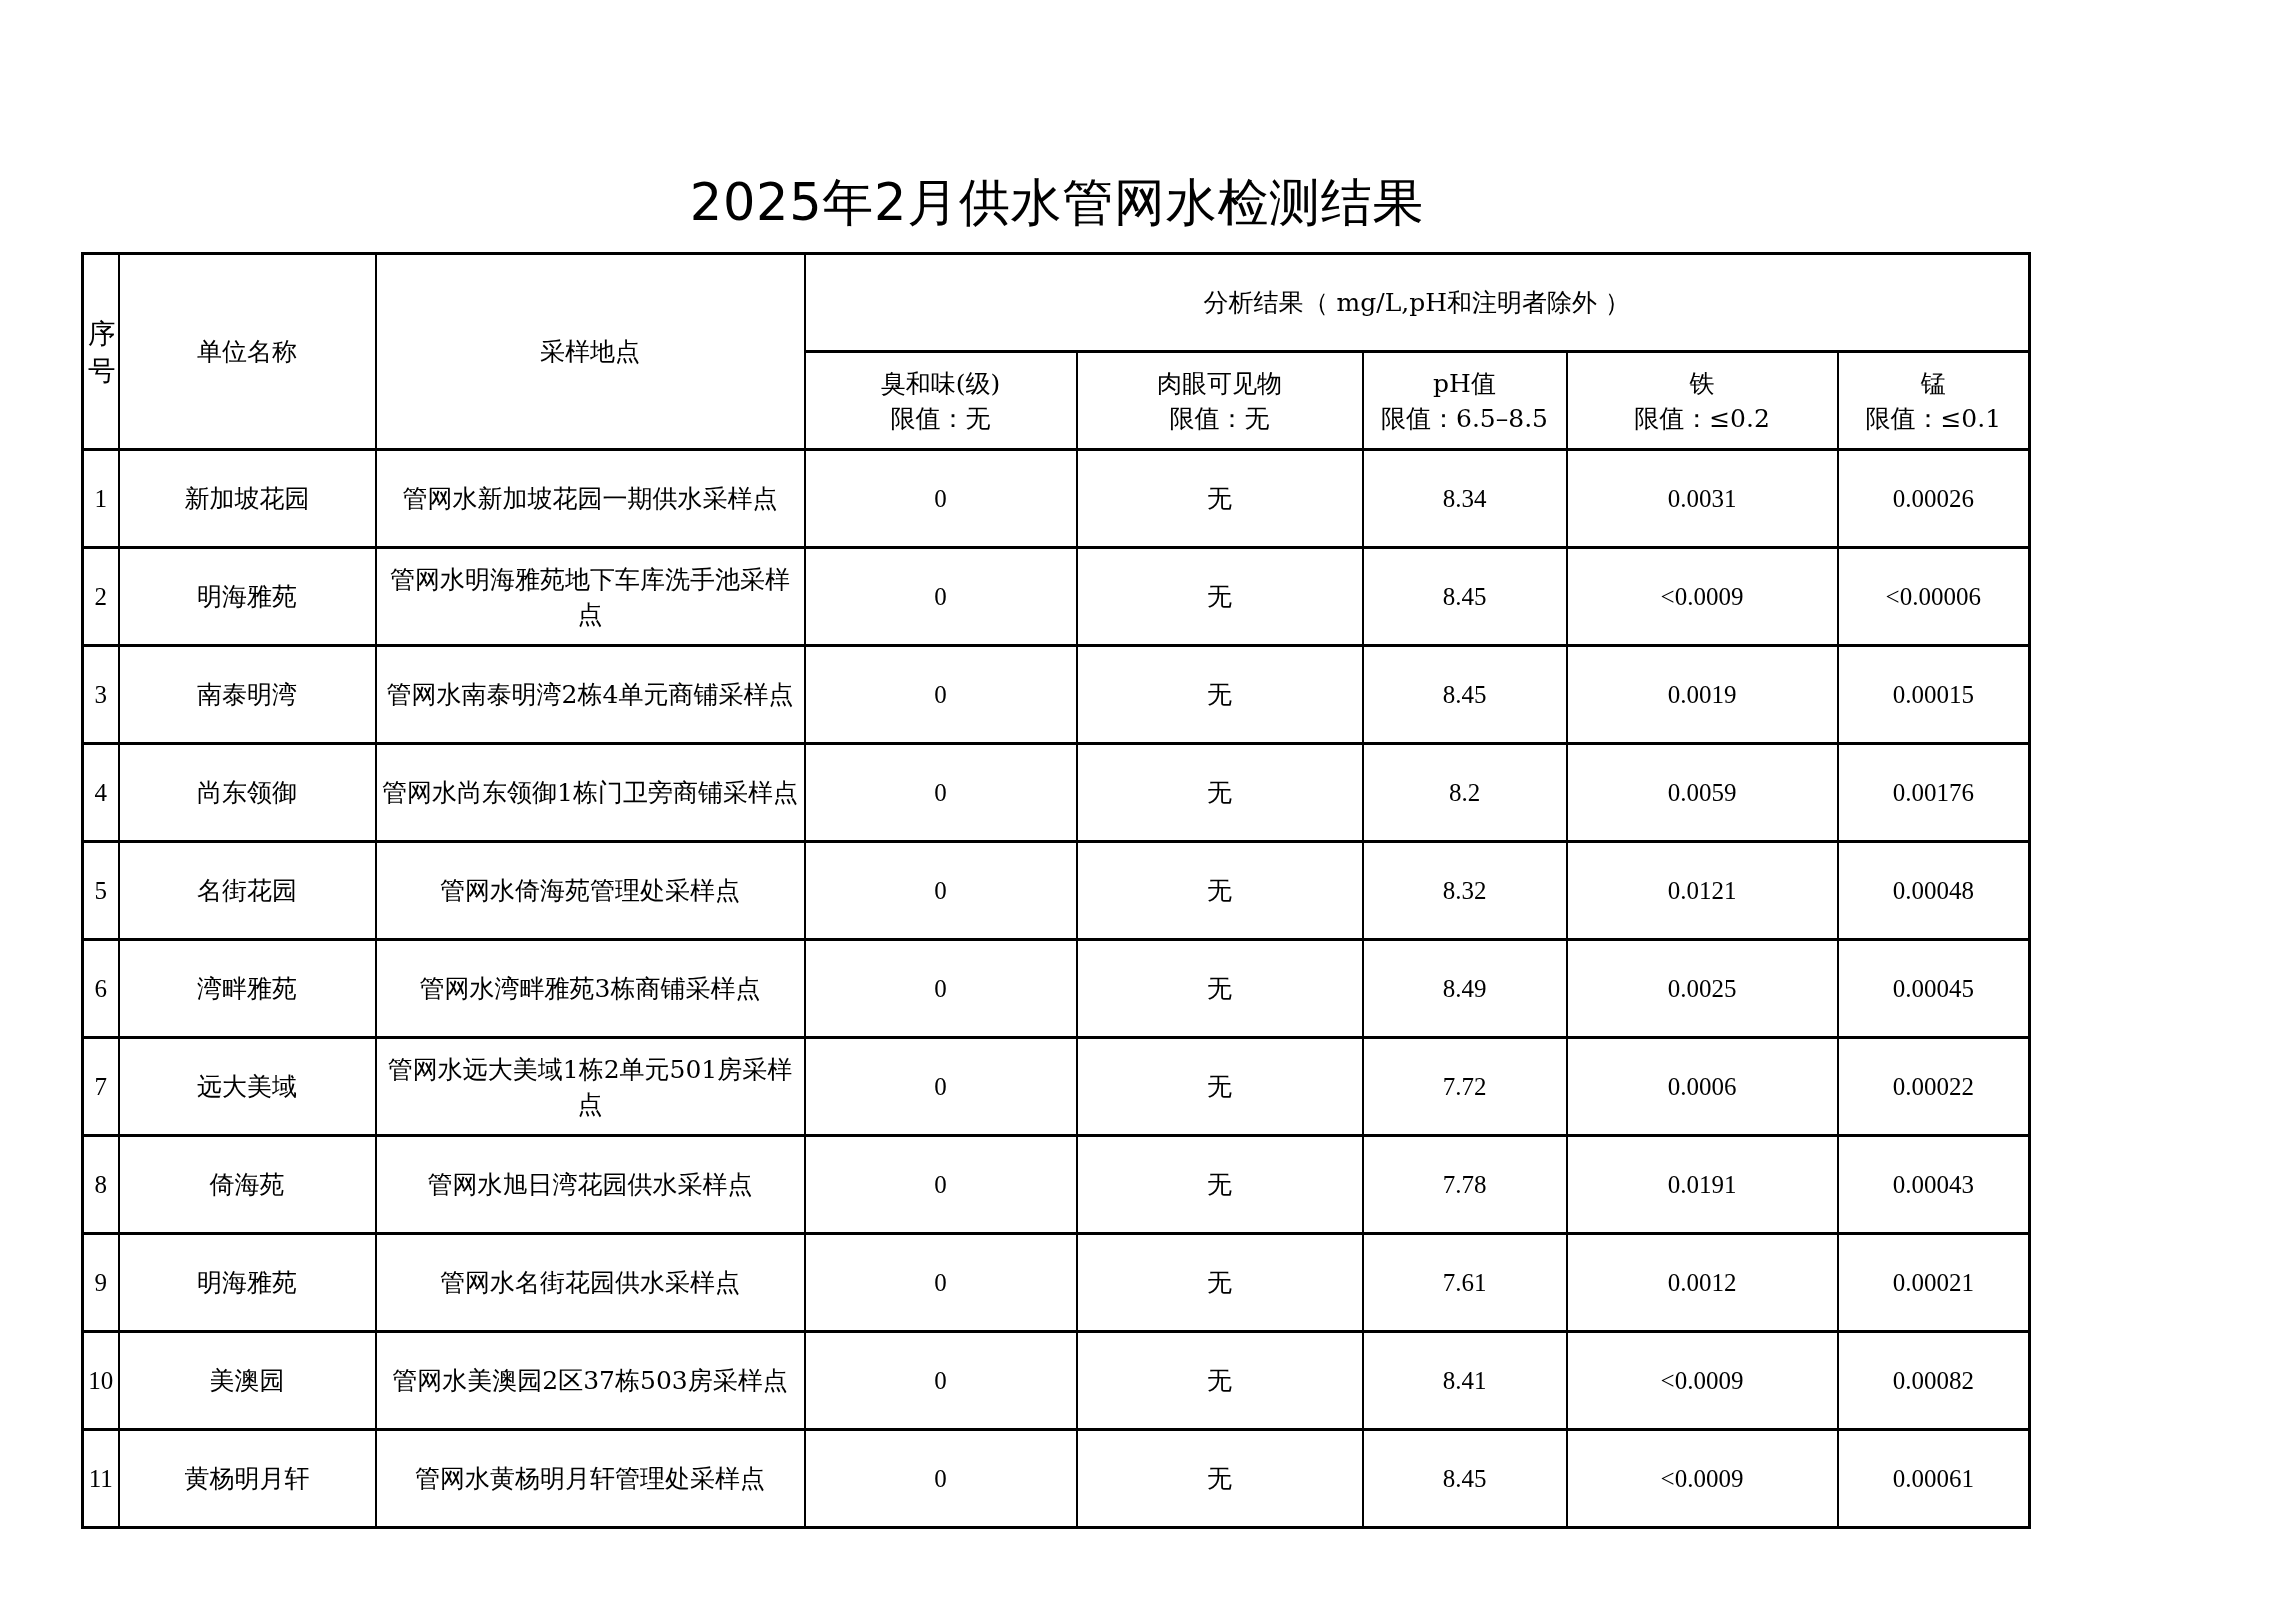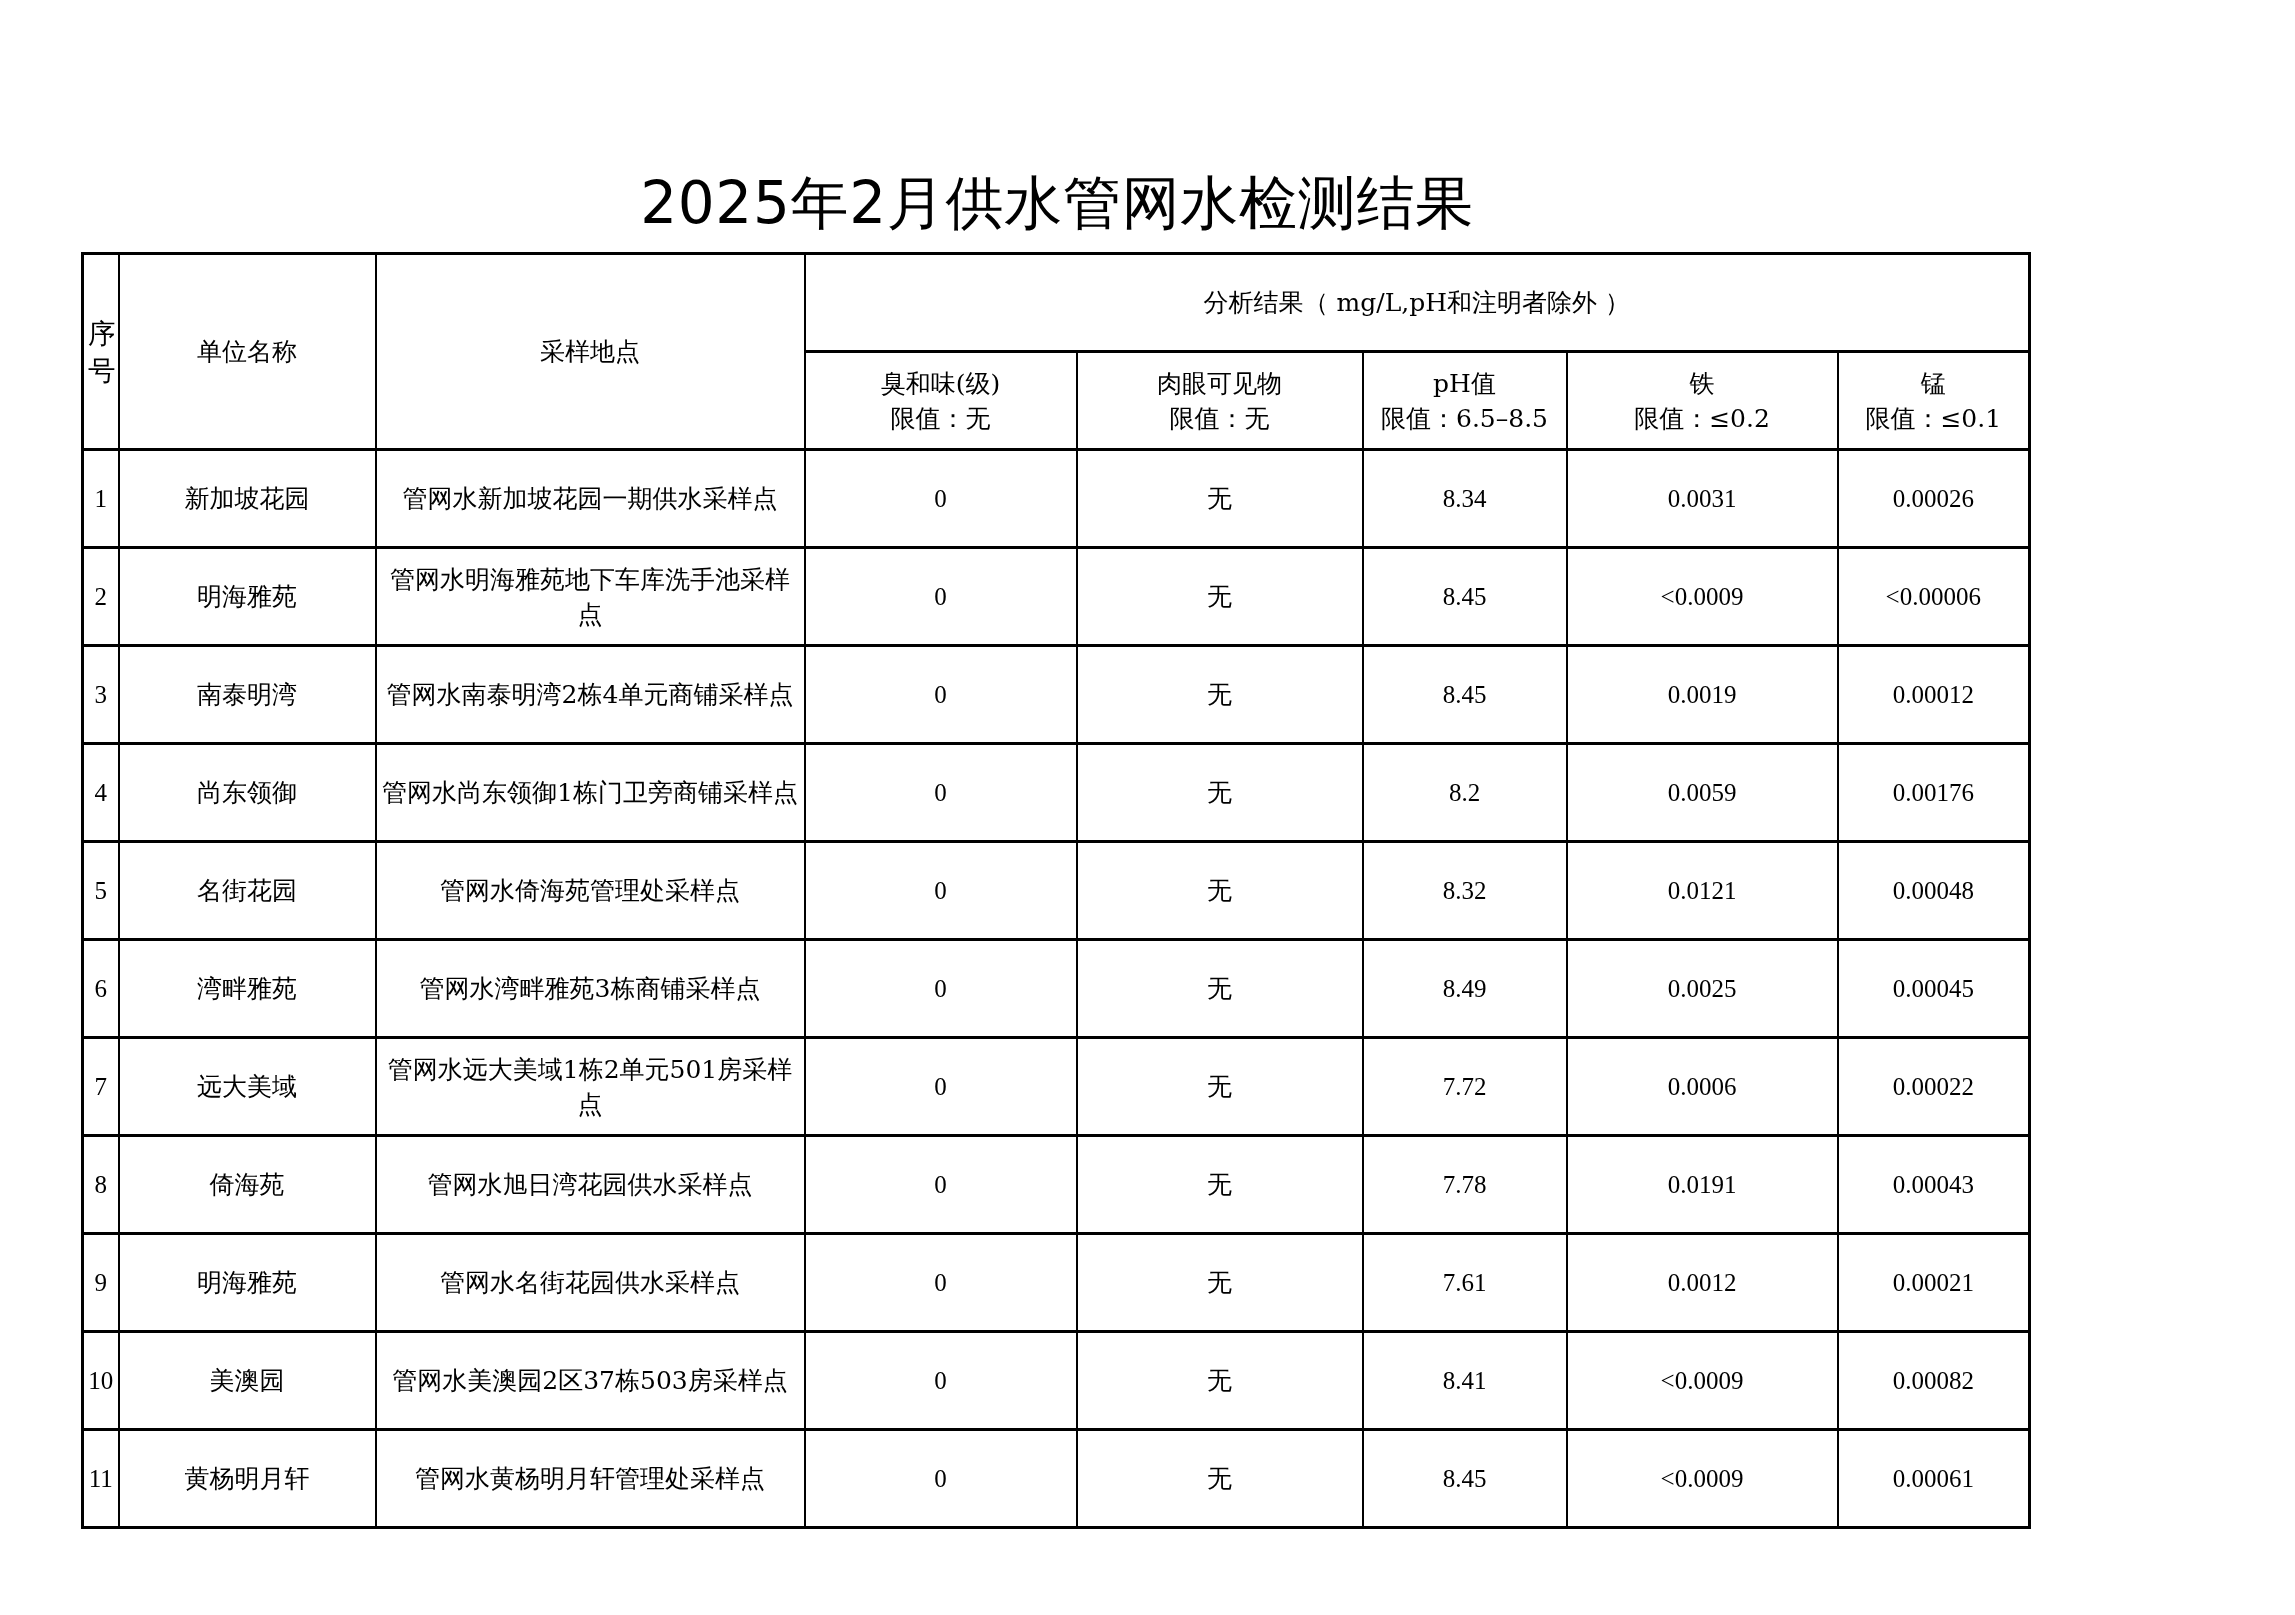--- a/index.html
+++ b/index.html
@@ -1,20 +1,20 @@
 <!DOCTYPE html>
 <html style="font-size:10.5px"><head>
 <meta charset="utf-8">
 <style>
   html, body { margin: 0; padding: 0; background: #ffffff; }
   body { width: 2295px; height: 1615px; position: relative; overflow: hidden;
          font-family: "DejaVu Serif", "Liberation Serif", serif; color: #000; }
   .title { position: absolute; left: 0; width: 2114px; top: 167px; text-align: center;
            font-family: "DejaVu Sans", "Liberation Sans", sans-serif;
-           font-size: 58px; line-height: 72px; letter-spacing: 0.7px; }
+           font-size: 51px; line-height: 72px; letter-spacing: 0.7px; }
   table.results { position: absolute; left: 81px; top: 252px; width: 1947px;
                   border-collapse: collapse; table-layout: fixed; }
   table.results td, table.results th { border: 2px solid #000; text-align: center;
                   vertical-align: middle; font-weight: normal; padding: 0 3.9px;
                   font-size: 25px; line-height: 35px; }
   table.results tr.thick-top > td { border-top-width: 3.9px; }
   table.results { border: 3.9px solid #000; }
   .hdr-row1 { height: 98px; }
   .hdr-row2 { height: 98px; }
   .data-row { height: 98px; }
@@ -96,21 +96,21 @@
         <td class="num">&lt;0.00006</td>
       </tr>
       <tr class="data-row thick-top">
         <td class="num seq">3</td>
         <td>南泰明湾</td>
         <td>管网水南泰明湾2栋4单元商铺采样点</td>
         <td class="num">0</td>
         <td>无</td>
         <td class="num">8.45</td>
         <td class="num">0.0019</td>
-        <td class="num">0.00012</td>
+        <td class="num">0.00015</td>
       </tr>
       <tr class="data-row thick-top">
         <td class="num seq">4</td>
         <td>尚东领御</td>
         <td>管网水尚东领御1栋门卫旁商铺采样点</td>
         <td class="num">0</td>
         <td>无</td>
         <td class="num">8.2</td>
         <td class="num">0.0059</td>
         <td class="num">0.00176</td>

